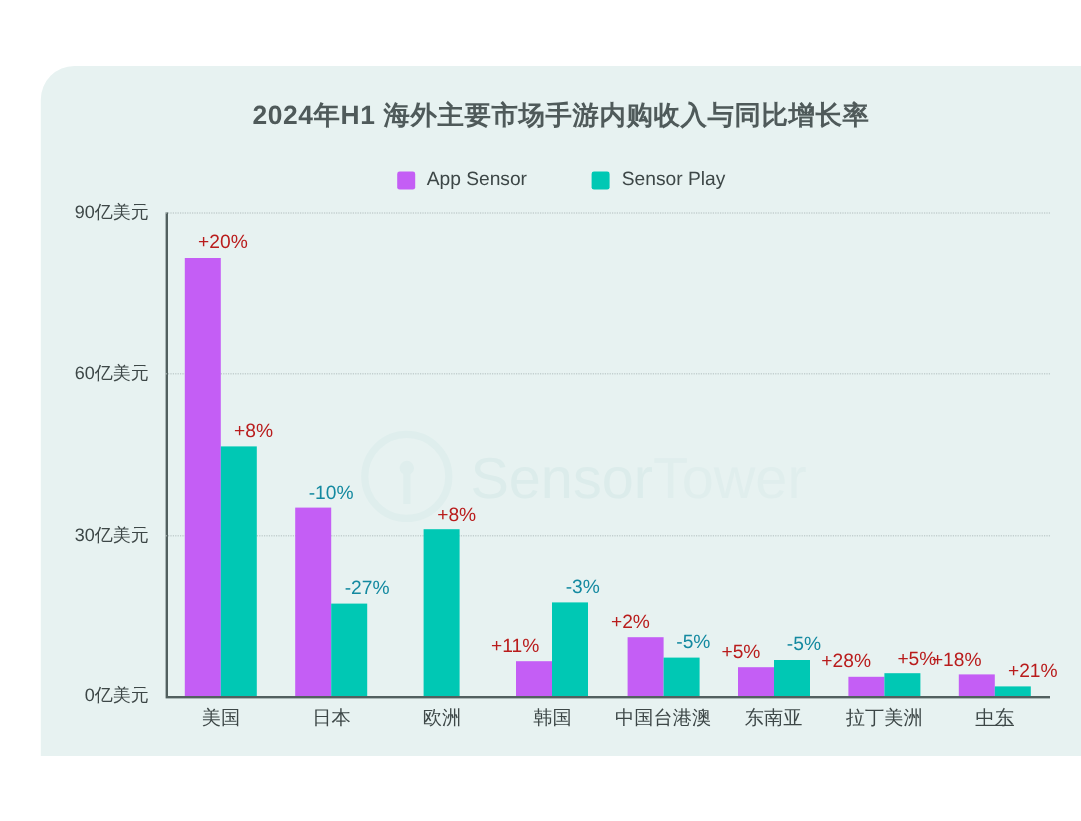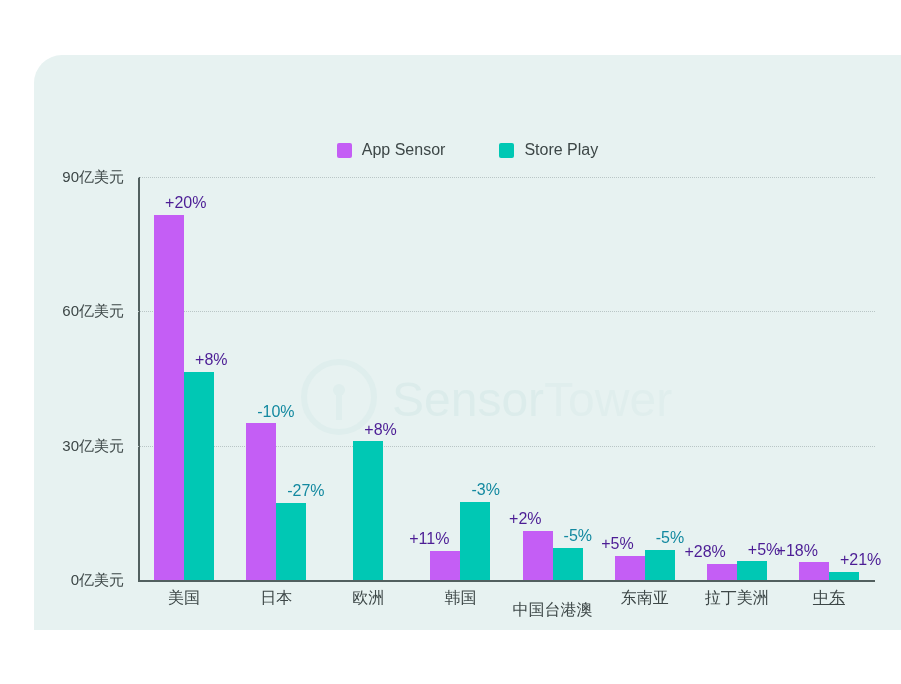--- a/index.html
+++ b/index.html
@@ -151,21 +151,21 @@
   .bar.appstore { background: #c45ef5; }
   .bar.googleplay { background: #00c8b4; }
   .growth {
     position: absolute;
     bottom: 100%;
     margin-bottom: 3px;
     font-size: 16px;
     white-space: nowrap;
     line-height: 1.1;
   }
-  .growth.pos { color: #4c1d95; }
+  .growth.pos { color: #b91c1c; }
   .growth.neg { color: #1389a0; }
   .growth.left  { right: 50%; transform: translateX(4px); }
   .growth.right { left: 50%; transform: translateX(-4px); }
 
   #xlabels {
     position: absolute;
     left: 104px;
     top: 533px;
     width: 737px;
     display: flex;
@@ -188,29 +188,30 @@
         <circle cx="43" cy="43" r="35" fill="none" stroke="#dfeeed" stroke-width="6"></circle>
         <circle cx="43" cy="36" r="6" fill="#dfeeed"></circle>
         <rect x="40" y="38" width="6" height="28" fill="#dfeeed"></rect>
       </svg>
     </span>
     <span id="wm-text">
       <span class="b">Sensor</span><span class="t">Tower</span>
     </span>
   </div>
 
+  <div id="title">2024年H1 海外主要市场手游内购收入与同比增长率</div>
 
   <div id="legend">
     <div class="legend-item">
       <span class="legend-swatch" style="background:#c45ef5"></span>
       <span>App Sensor</span>
     </div>
     <div class="legend-item">
       <span class="legend-swatch" style="background:#00c8b4"></span>
-      <span>Store Play</span>
+      <span>Sensor Play</span>
     </div>
   </div>
 
   <div id="plot">
     <div id="axis-y"></div>
     <div id="axis-x"></div>
     <div id="gridlines">
         <div class="gridline" style="top: 66.6667%;"></div>
         <div class="gridline" style="top: 33.3333%;"></div>
         <div class="gridline" style="top: 0%;"></div>
@@ -299,19 +300,19 @@
           </div>
         </div>
       </div>
   </div>
 
   <div id="xlabels">
       <div class="xlabel" style="flex: 1 1 0px;">美国</div>
       <div class="xlabel" style="flex: 1 1 0px;">日本</div>
       <div class="xlabel" style="flex: 1 1 0px;">欧洲</div>
       <div class="xlabel" style="flex: 1 1 0px;">韩国</div>
-      <div class="xlabel" style="flex: 1 1 0px; margin-top: 12px;">中国台港澳</div>
+      <div class="xlabel" style="flex: 1 1 0px;">中国台港澳</div>
       <div class="xlabel" style="flex: 1 1 0px;">东南亚</div>
       <div class="xlabel" style="flex: 1 1 0px;">拉丁美洲</div>
       <div class="xlabel" style="flex: 1 1 0px; text-decoration: underline;">中东</div>
     </div>
 
 </div>
 
 </body></html>

